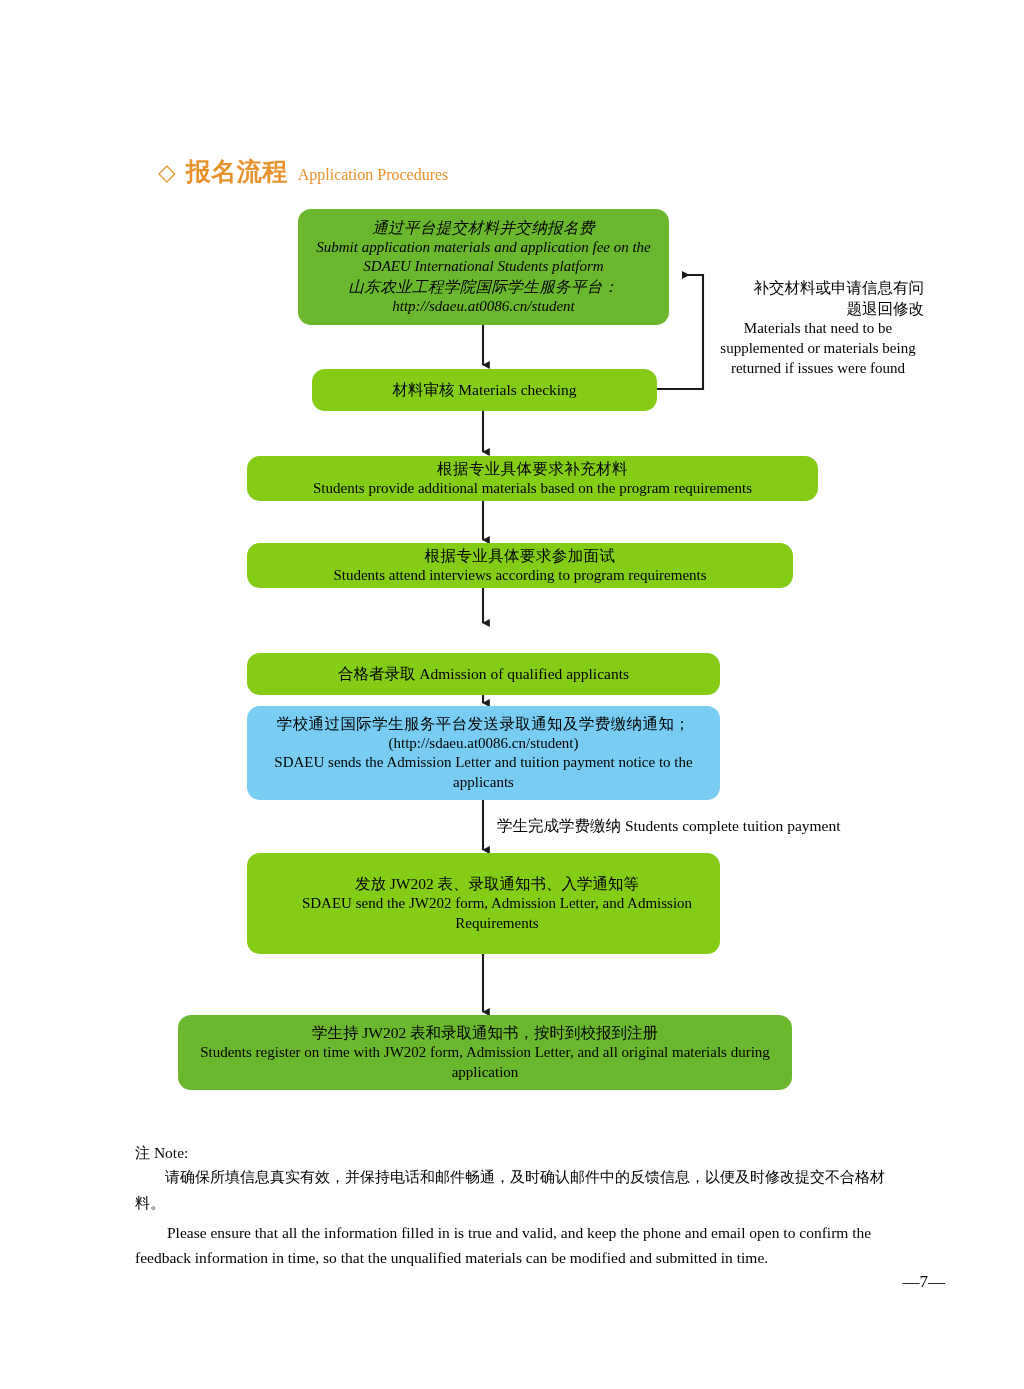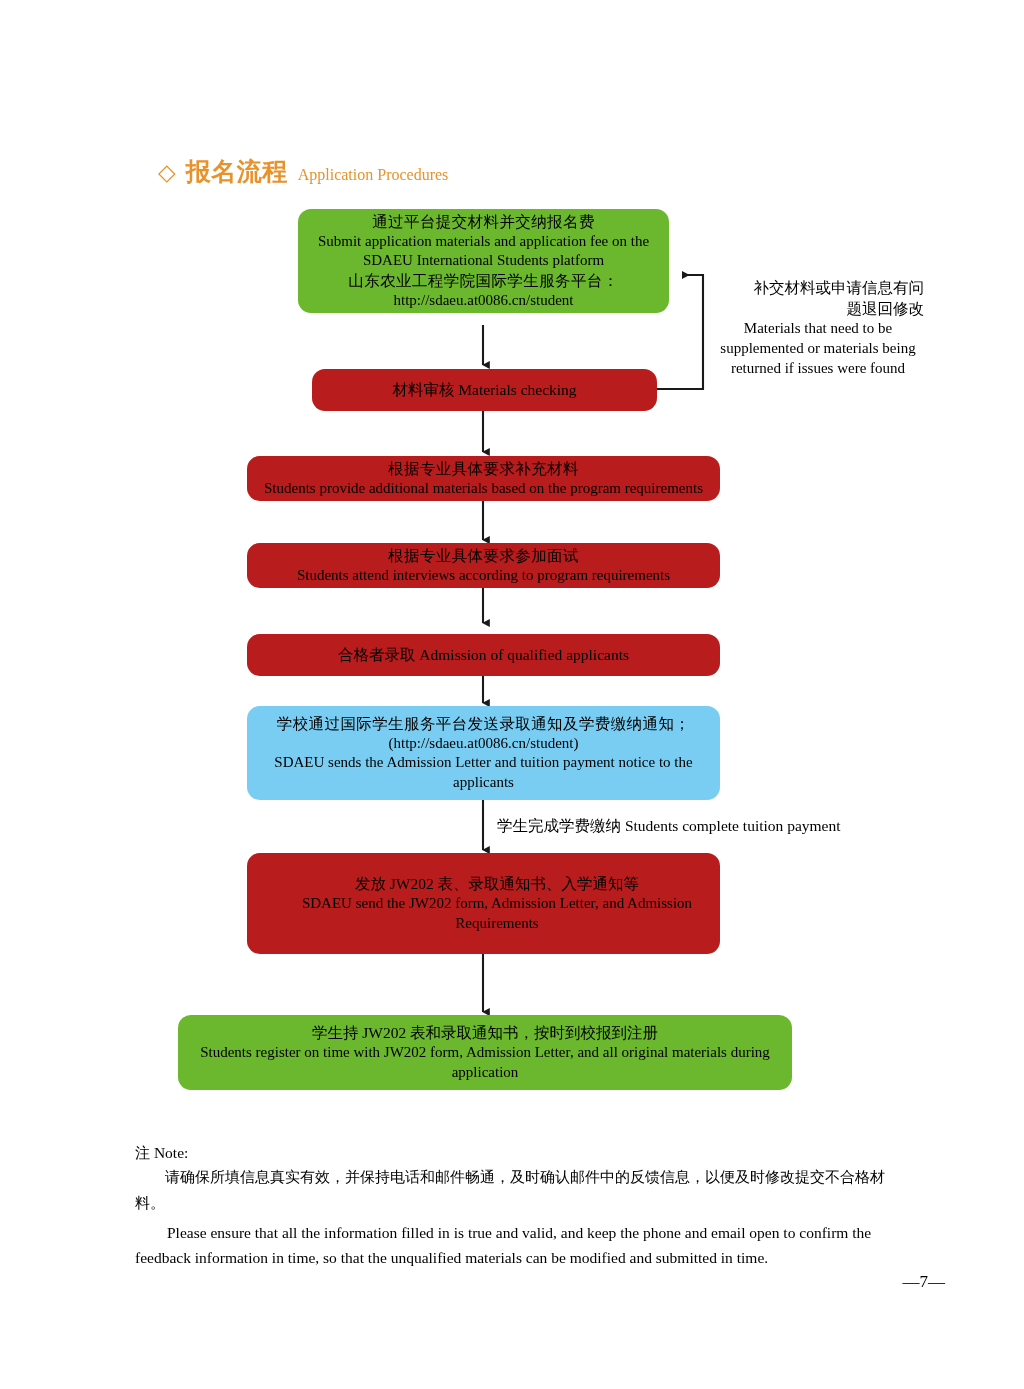--- a/index.html
+++ b/index.html
@@ -86,21 +86,21 @@
     font-family: "Liberation Serif", "DejaVu Serif", serif;
     font-size: 15.5px;
     white-space: nowrap;
   }
   .node .mix .cjk {
     font-family: "DejaVu Sans", "Liberation Sans", sans-serif;
     font-size: 15.5px;
   }
 
   .green  { background: #6BB72E; }
-  .orange { background: #b91c1c; }
+  .orange { background: #84cc16; }
   .blue   { background: #79CCF2; }
 
   
   .annotation {
     position: absolute;
     text-align: center;
     line-height: 1.33;
   }
   .annotation .zh {
     font-family: "DejaVu Sans", "Liberation Sans", sans-serif;
@@ -192,46 +192,46 @@
       <line x1="483" y1="668" x2="483" y2="703" marker-end="url(#arrowDown)"></line>
 
       <line x1="483" y1="800" x2="483" y2="850" marker-end="url(#arrowDown)"></line>
 
       <line x1="483" y1="954" x2="483" y2="1012" marker-end="url(#arrowDown)"></line>
 
       <path d="M657,389 L703,389 L703,275 L683,275" marker-end="url(#arrowLeft)"></path>
     </g>
   </svg>
 
-  <div class="node green" style="left:298px; top:209px; width:371px; height:104px;">
+  <div class="node green" style="left:298px; top:209px; width:371px; height:116px;font-style:italic;">
     <div class="zh">通过平台提交材料并交纳报名费</div>
     <div class="en">Submit application materials and application fee on the</div>
     <div class="en">SDAEU International Students platform</div>
     <div class="zh">山东农业工程学院国际学生服务平台：</div>
     <div class="en">http://sdaeu.at0086.cn/student</div>
   </div>
 
   <div class="node orange" style="left:312px; top:369px; width:345px; height:42px;">
     <div class="mix">
       <span class="cjk">材料审核</span>
       <span>Materials checking</span>
     </div>
   </div>
 
-  <div class="node orange" style="left:247px; top:456px; width:473px; height:45px;">
+  <div class="node orange" style="left:247px; top:456px; width:571px; height:45px;">
     <div class="zh">根据专业具体要求补充材料</div>
     <div class="en">Students provide additional materials based on the program requirements</div>
   </div>
 
-  <div class="node orange" style="left:247px; top:543px; width:473px; height:45px;">
+  <div class="node orange" style="left:247px; top:543px; width:546px; height:45px;">
     <div class="zh">根据专业具体要求参加面试</div>
     <div class="en">Students attend interviews according to program requirements</div>
   </div>
 
-  <div class="node orange" style="left:247px; top:634px; width:473px; height:42px;text-align:right;">
+  <div class="node orange" style="left:247px; top:653px; width:473px; height:42px;text-align:right;">
     <div class="mix">
       <span class="cjk">合格者录取</span>
       <span>Admission of qualified applicants</span>
     </div>
   </div>
 
   <div class="node blue" style="left:247px; top:706px; width:473px; height:94px;">
     <div class="zh">学校通过国际学生服务平台发送录取通知及学费缴纳通知；</div>
     <div class="en">(http://sdaeu.at0086.cn/student)</div>
     <div class="en">SDAEU sends the Admission Letter and tuition payment notice to the</div>

